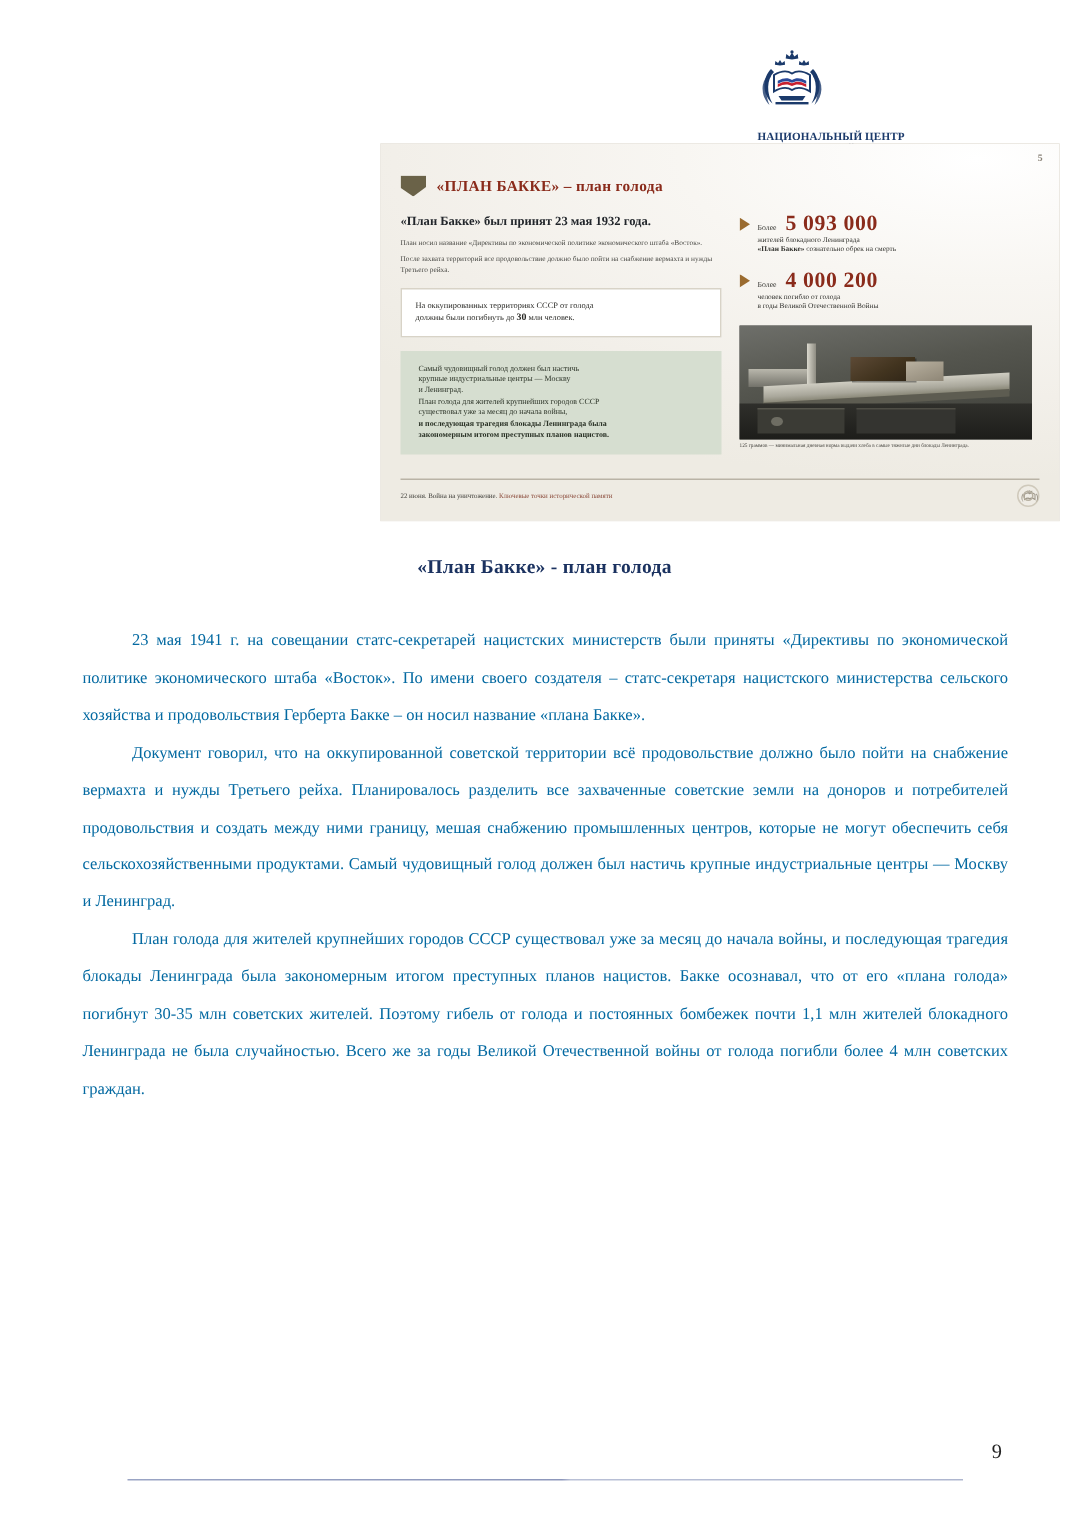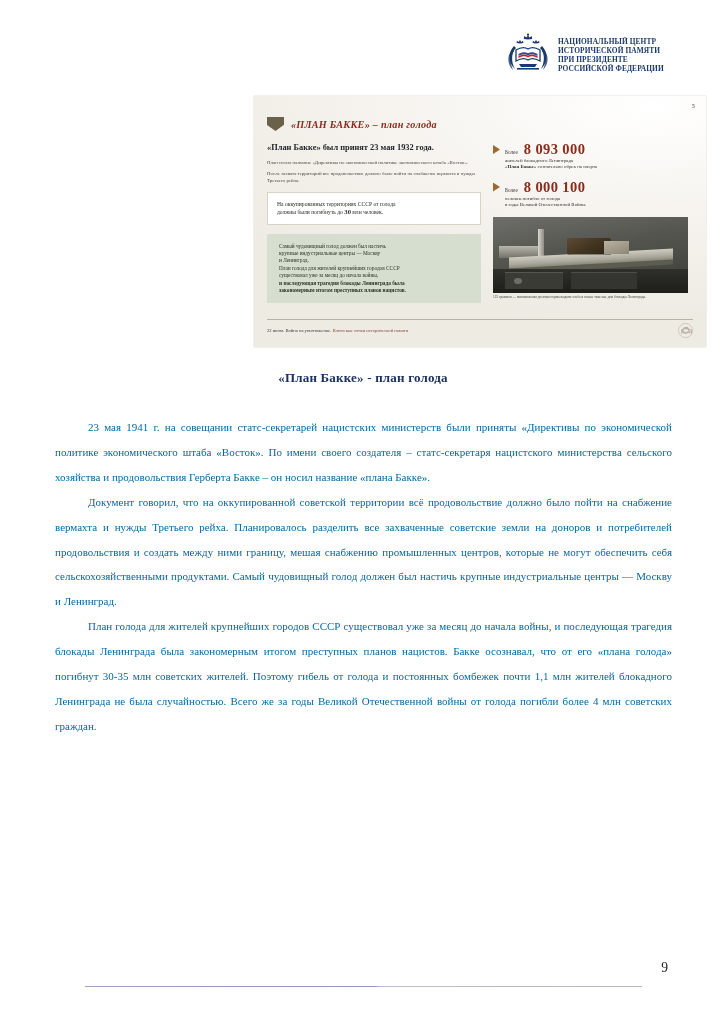--- a/index.html
+++ b/index.html
@@ -24,22 +24,23 @@
     height: 1024px;
     background: #fff;
   }
 
   
   .org-logo {
     position: absolute;
     top: 33px;
     left: 505px;
     display: flex;
-    align-items: center;
+    align-items: flex-start;
     gap: 7px;
+    flex-direction: column;
   }
   .org-logo-emblem {
     width: 46px;
     height: 44px;
     flex: 0 0 46px;
     position: relative;
   }
   .org-logo-text {
     font-family: "Liberation Serif", serif;
     font-weight: bold;
@@ -84,21 +85,20 @@
     font-size: 6.5px;
     color: #8a8378;
   }
 
   
   .slide-title-row {
     display: flex;
     align-items: center;
     gap: 7px;
     margin-top: 10px;
-    font-style: italic;
   }
   .slide-title-flag {
     width: 17px;
     height: 14px;
     background: #6a6248;
     clip-path: polygon(0 0, 100% 0, 100% 55%, 50% 100%, 0 58%);
     flex: 0 0 17px;
   }
   .slide-title {
     font-family: "Liberation Serif", serif;
@@ -464,35 +464,35 @@
           </div>
         </div>
 
         <div class="slide-col-right">
 
           <div class="stat">
             <div class="stat-arrow"></div>
             <div class="stat-body">
               <div class="stat-topline">
                 <span class="stat-prefix">Более</span>
-                <span class="stat-number">8 093 000</span>
+                <span class="stat-number">5 093 000</span>
               </div>
               <div class="stat-desc">
                 <span>жителей блокадного Ленинграда</span><br>
                 <b>«План Бакке»</b><span> сознательно обрек на смерть</span>
               </div>
             </div>
           </div>
 
           <div class="stat">
             <div class="stat-arrow"></div>
             <div class="stat-body">
               <div class="stat-topline">
                 <span class="stat-prefix">Более</span>
-                <span class="stat-number">8 000 100</span>
+                <span class="stat-number">4 000 200</span>
               </div>
               <div class="stat-desc">
                 <span>человек погибло от голода</span><br>
                 <span>в годы Великой Отечественной Войны</span>
               </div>
             </div>
           </div>
 
           <div class="slide-photo-wrap">
             <div class="slide-photo">

